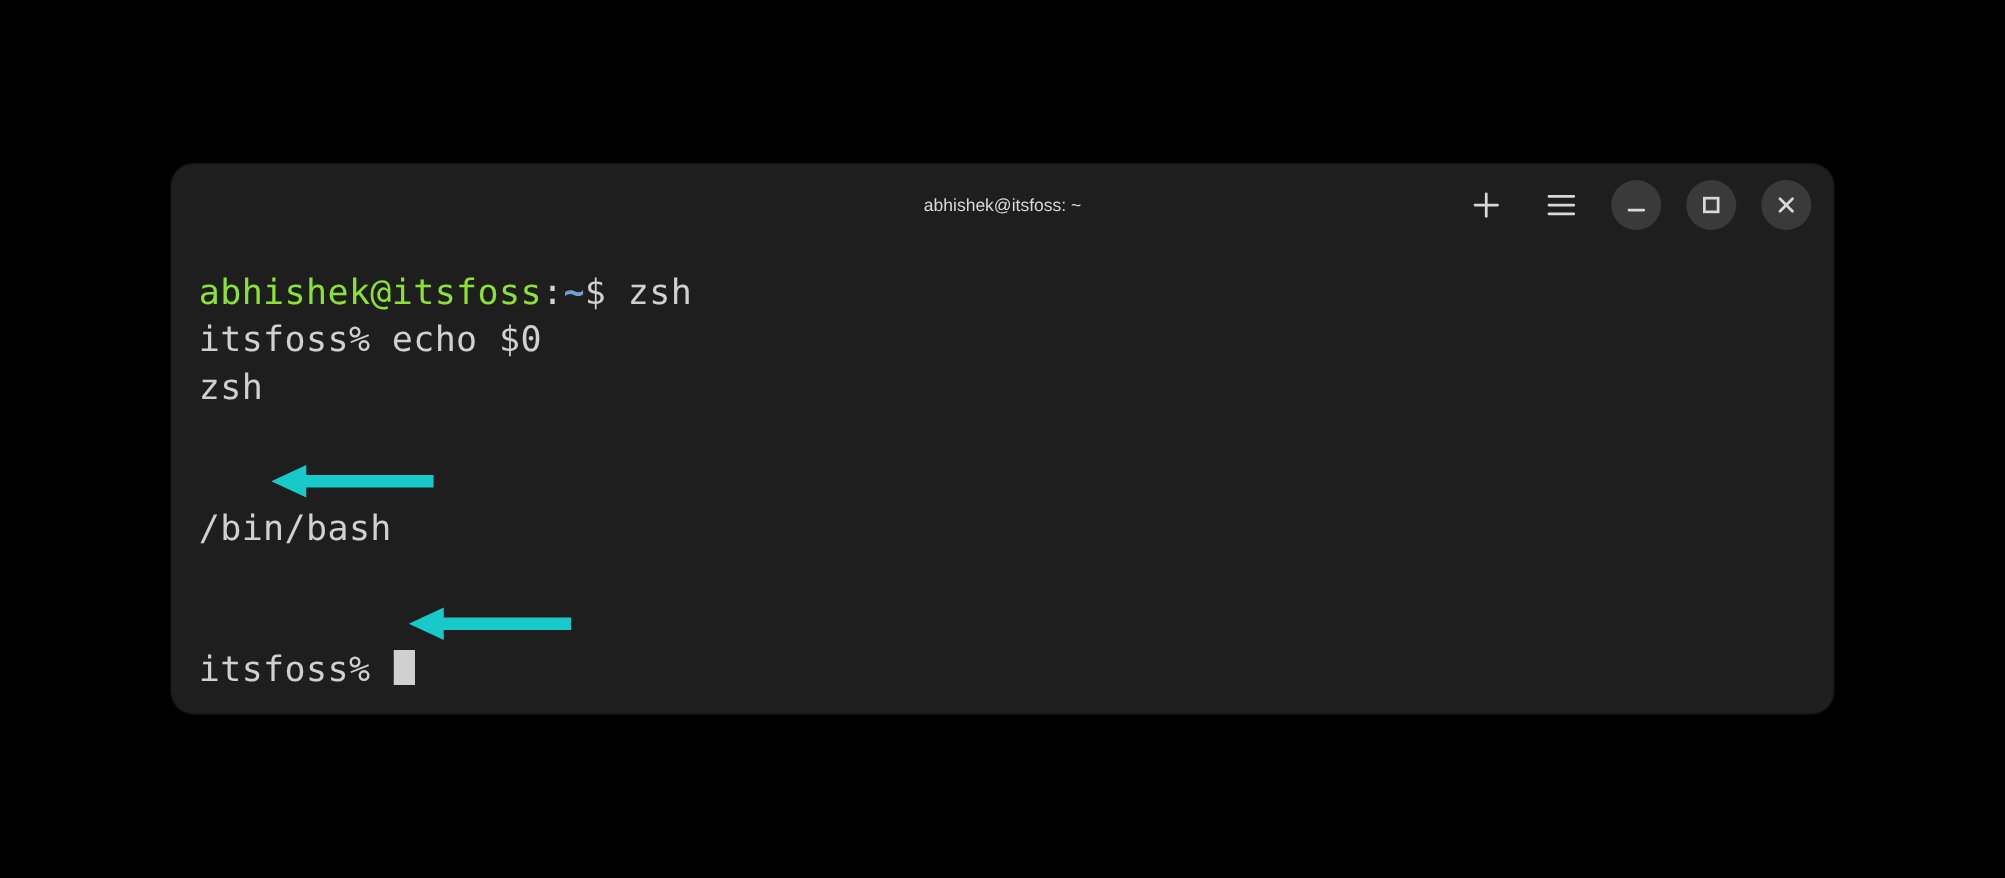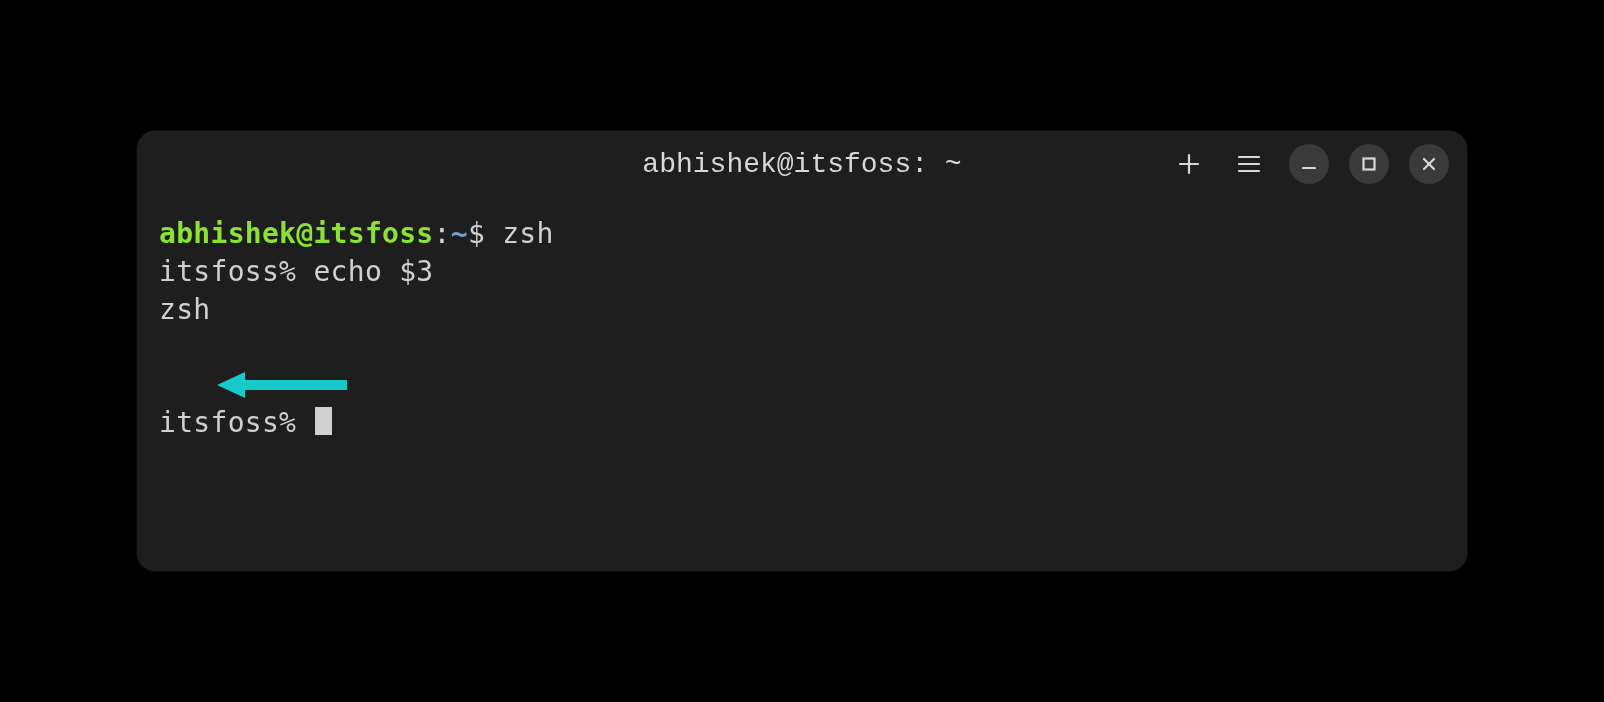--- a/index.html
+++ b/index.html
@@ -31,22 +31,22 @@
       display: flex;
       align-items: center;
       padding: 0 18px 0 0;
       position: relative;
     }
     .title {
       position: absolute;
       left: 50%;
       transform: translateX(-50%);
       color: #d8d8d8;
-      font-family: Liberation Mono, monospace;
-      font-size: 28px;
+      font-family: Liberation Sans, sans-serif;
+      font-size: 14px;
       font-weight: 400;
     }
     .title-controls {
       margin-left: auto;
       display: flex;
       align-items: center;
       gap: 20px;
     }
     .icon-btn {
       width: 40px;
@@ -75,21 +75,21 @@
       font-weight: 500;
       letter-spacing: 0.3px;
       position: relative;
     }
     .line {
       white-space: pre;
       position: relative;
     }
     .prompt-user {
       color: #8ae234;
-      font-weight: 700;
+      font-weight: 400;
     }
     .prompt-path {
       color: #739fcf;
       font-weight: 700;
     }
     .cursor-block {
       display: inline-block;
       width: 17px;
       height: 28px;
       background: #d0d0d0;
@@ -139,23 +139,30 @@
         <svg width="14" height="14" viewBox="0 0 14 14" stroke="#d8d8d8" stroke-width="2.2" stroke-linecap="round">
           <line x1="2" y1="2" x2="12" y2="12"></line>
           <line x1="12" y1="2" x2="2" y2="12"></line>
         </svg>
       </div>
     </div>
   </div>
 
   <div class="terminal-body">
     <div class="line"><span class="prompt-user">abhishek@itsfoss</span><span>:</span><span class="prompt-path">~</span><span>$ </span><span>zsh</span></div>
-    <div class="line"><span>itsfoss% </span><span>echo $3</span></div>
+    <div class="line"><span>itsfoss% </span><span>echo $0</span></div>
     <div class="line"><span>zsh</span>
       <span class="arrow" style="left:58px; top:4px;">
+        <svg width="130" height="30" viewBox="0 0 130 30">
+          <polygon points="0,15 28,2 28,10 130,10 130,20 28,20 28,28" fill="#18c9c9"></polygon>
+        </svg>
+      </span>
+    </div>
+    <div class="line"><span>/bin/bash</span>
+      <span class="arrow" style="left:168px; top:4px;">
         <svg width="130" height="30" viewBox="0 0 130 30">
           <polygon points="0,15 28,2 28,10 130,10 130,20 28,20 28,28" fill="#18c9c9"></polygon>
         </svg>
       </span>
     </div>
     <div class="line"><span>itsfoss% </span><span class="cursor-block"></span></div>
   </div>
 
 </div>
 

